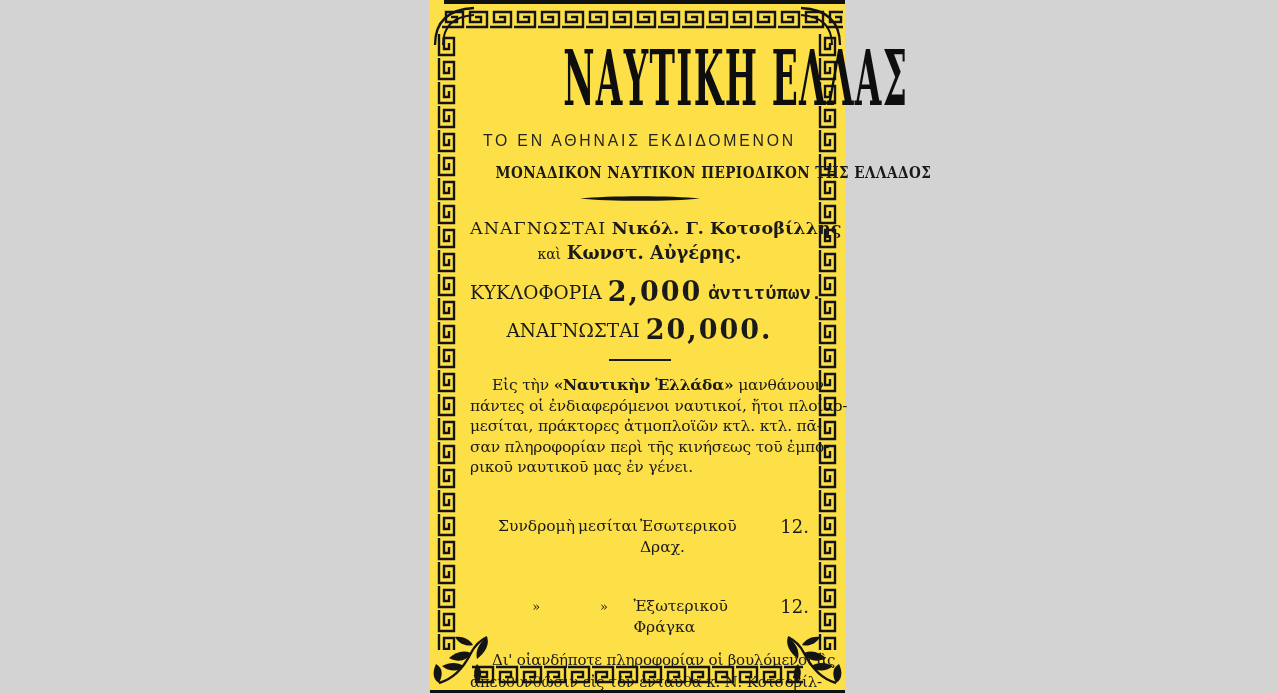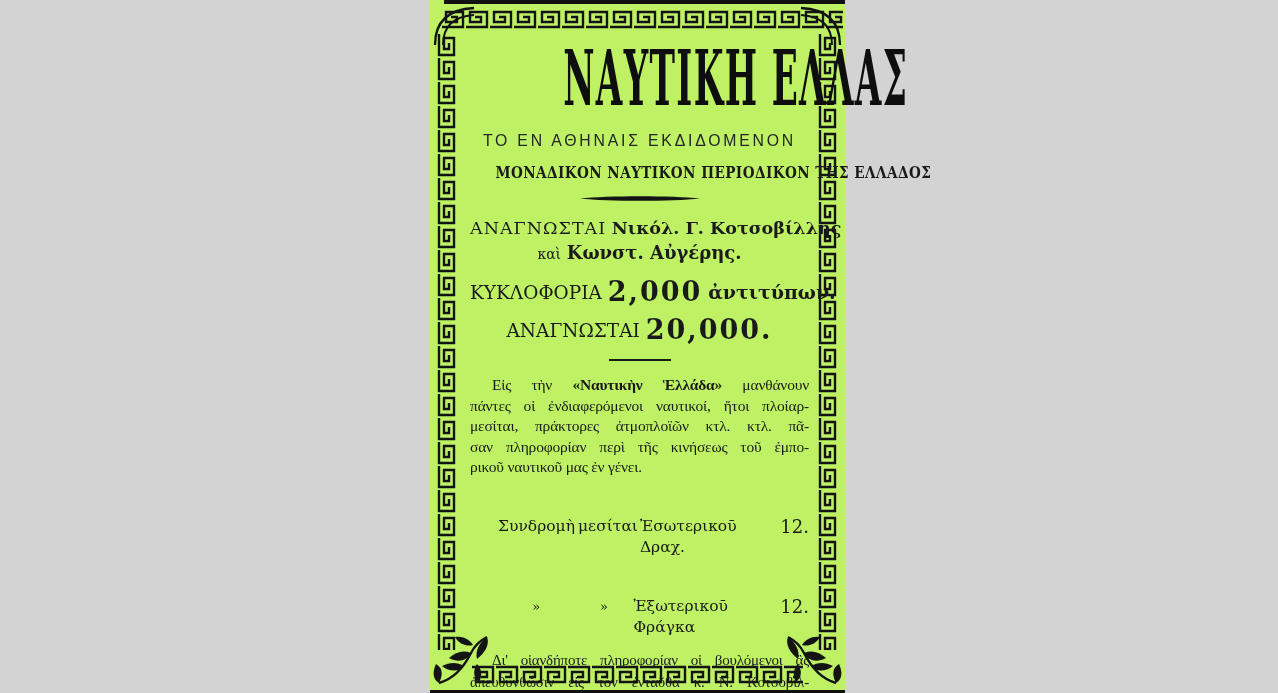--- a/index.html
+++ b/index.html
@@ -3,21 +3,21 @@
 <meta charset="utf-8">
 <style>
   html,body{margin:0;padding:0;}
   body{
     width:1278px;height:693px;overflow:hidden;position:relative;
     background:#d3d3d3;
     font-family:"DejaVu Serif",serif;
   }
   .page{
     position:absolute;left:430px;top:0;width:415px;height:693px;
-    background:#bef264;color:#1a1a1a;
+    background:#fde047;color:#1a1a1a;
   }
   
   .edge-top{position:absolute;top:0;left:14px;right:0;height:4px;background:#111;}
   .edge-bottom{position:absolute;bottom:0;left:0;right:0;height:3px;background:#111;}
   svg.tband{position:absolute;top:6px;left:12px;}
   svg.bband{position:absolute;bottom:5px;left:42px;transform:scaleY(-1);}
   svg.vband{position:absolute;top:34px;transform-origin:0 0;transform:translateX(26px) rotate(90deg);}
   svg.vband.left{left:4px;}
   svg.vband.right{left:385px;}
   svg.carc{position:absolute;top:3px;}
@@ -45,23 +45,23 @@
   .rule1{display:block;margin:12px auto 0;}
   .credit{margin-top:25px;font-size:18px;white-space:nowrap;}
   .credit.directors{margin-top:15px;font-size:17.5px;}
   .credit .label{letter-spacing:1px;}
   .name{font-weight:bold;}
   .dir2{margin-top:4px;font-size:18px;white-space:nowrap;}
   .dir2 .conj{font-size:14px;font-weight:normal;}
   .statline{margin-top:13px;font-size:18.5px;white-space:nowrap;}
   .statline.readers{margin-top:7px;}
   .statline .bignum{font-size:27px;font-weight:bold;letter-spacing:2px;vertical-align:-2px;}
-  .statline .unit{font-size:19px;font-weight:bold;}
+  .statline .unit{font-size:19px;font-weight:bold;font-family:Liberation Mono, monospace;}
   .rule2{width:62px;height:0;border-top:2px solid #1a1a1a;margin:14px auto 0;}
-  .para{margin-top:14px;font-size:15.5px;line-height:20.5px;letter-spacing:-.2px;text-align:justify;font-family:Liberation Serif, serif;}
+  .para{margin-top:14px;font-size:15.5px;line-height:20.5px;letter-spacing:-.2px;text-align:justify;}
   .para .ln{white-space:nowrap;text-align:justify;text-align-last:justify;}
   .para .ln.last{text-align-last:left;}
   .para .ln.first{text-indent:22px;}
   .para .bname{font-weight:bold;}
   .closing{margin-top:11px;font-size:15px;line-height:22px;}
   .closing .lg{font-size:15px;}
   .sub{margin-top:7px;font-size:15.5px;line-height:21px;}
   .subrow{display:flex;justify-content:flex-start;padding-left:28px;text-align:left;margin-top:38px;}
   .sc1{width:88px;}
   .sc2{width:68px;}

